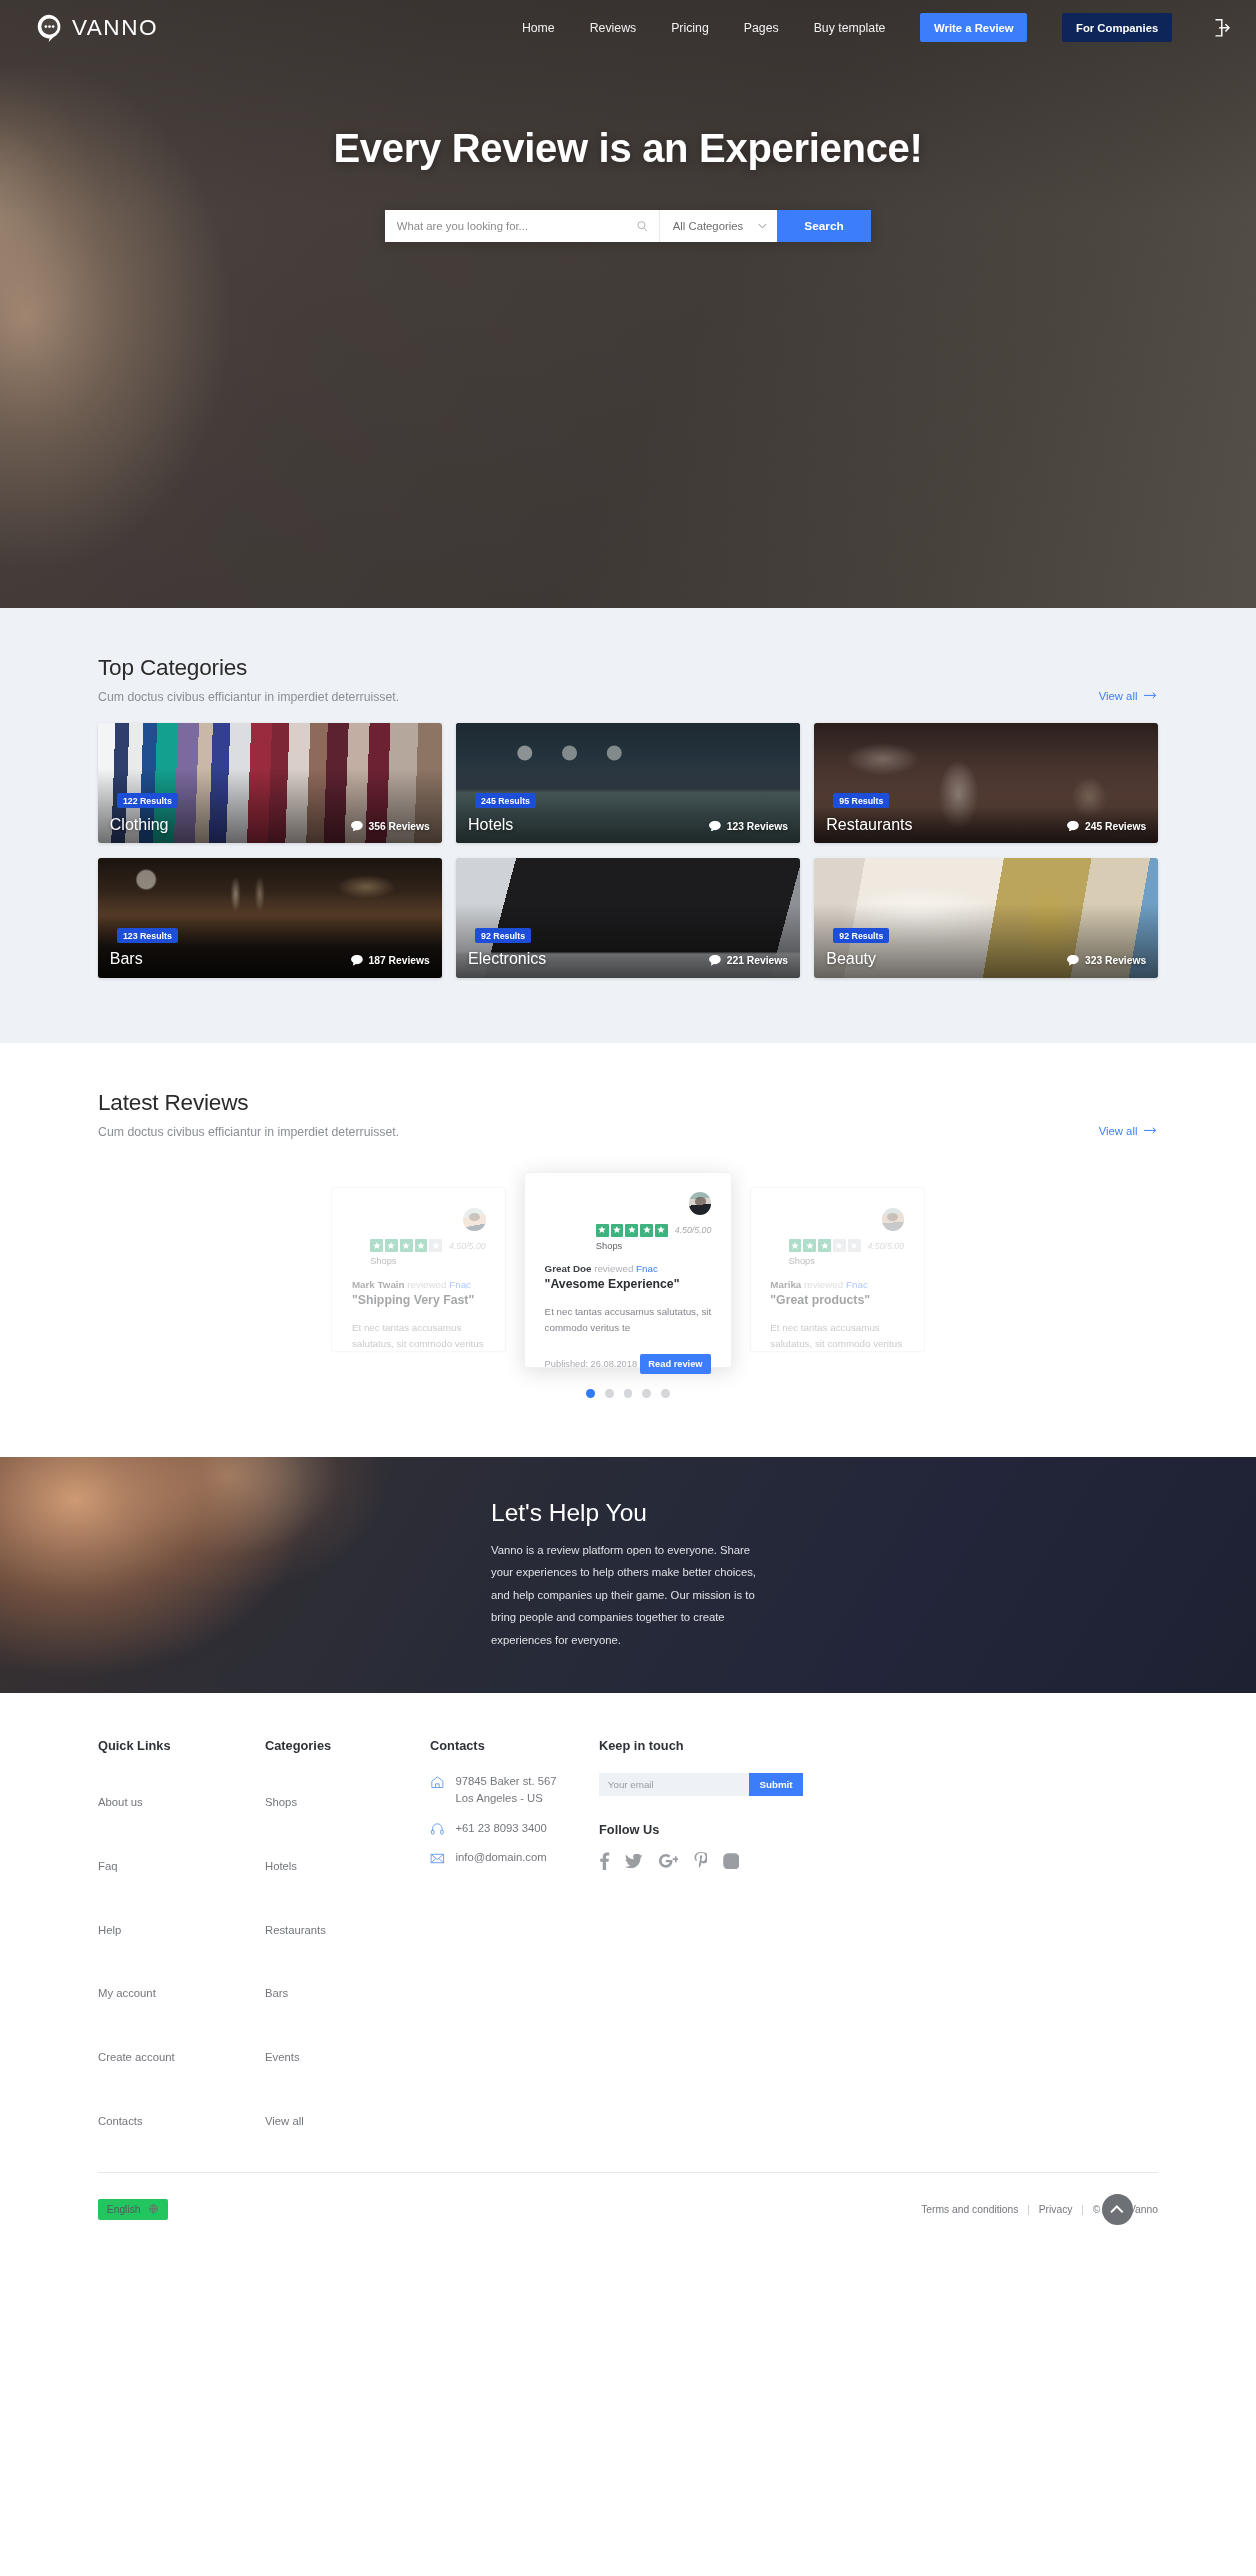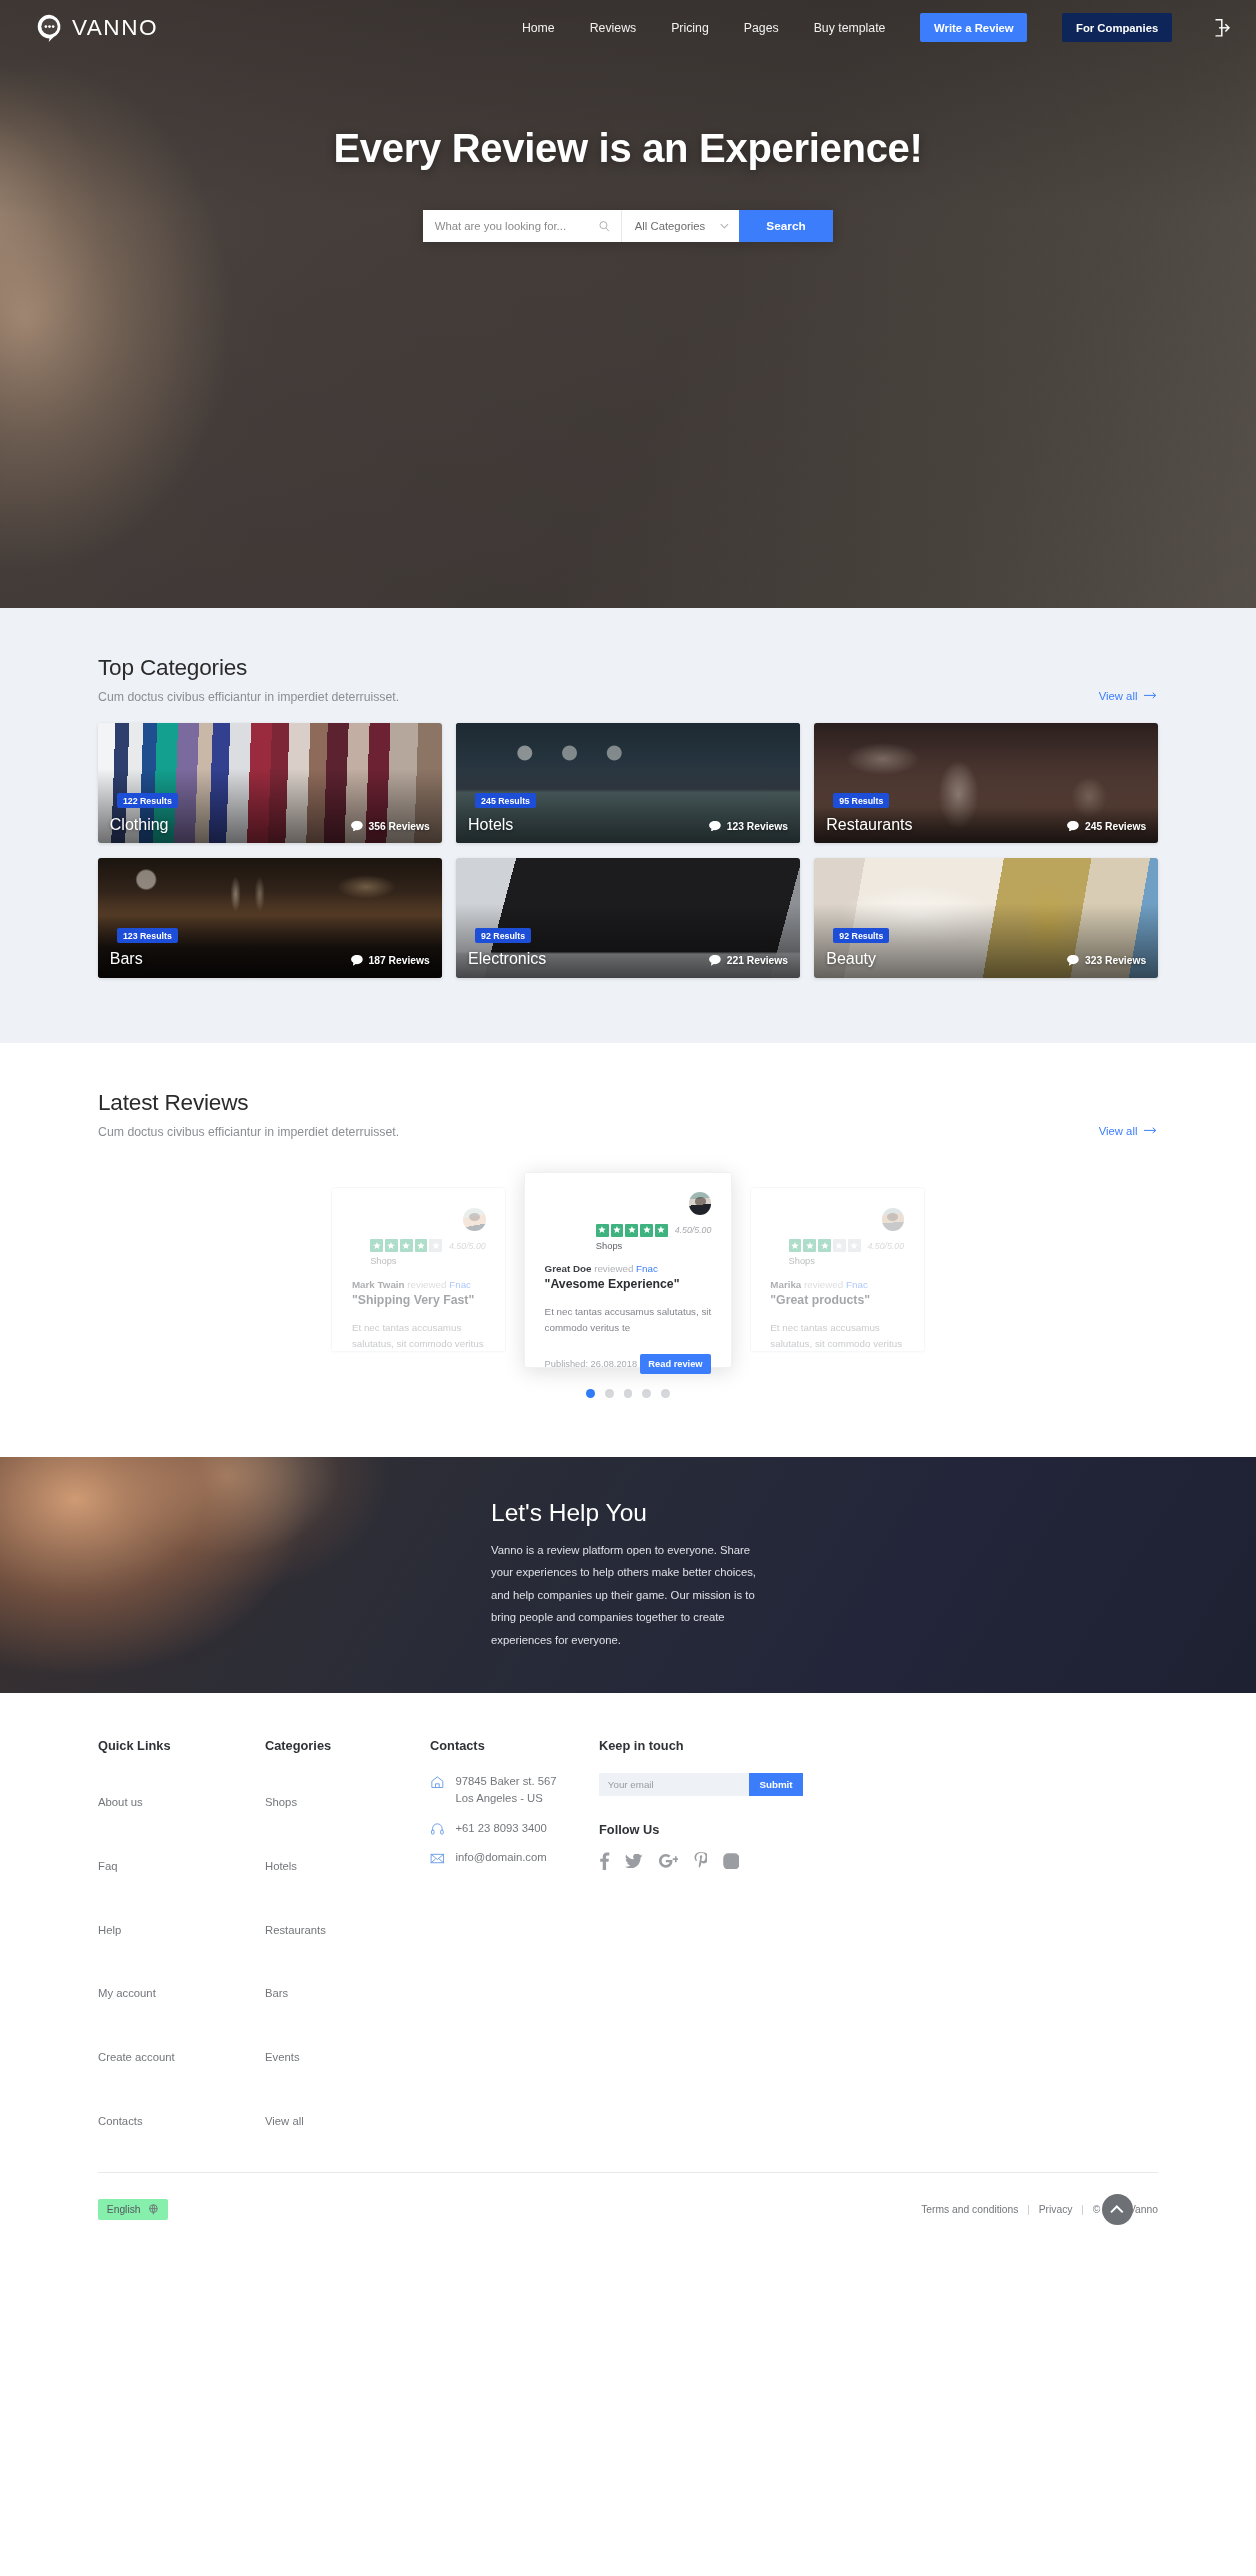--- a/index.html
+++ b/index.html
@@ -65,21 +65,21 @@
   .hero-title {
     color: #fff; font-size: 40px; font-weight: 700; letter-spacing: -0.3px;
     text-shadow: 0 2px 9.8px rgba(0,0,0,0.35);
   }
   .hero-sub {
     color: #f0f0f0; font-size: 15px; margin-top: 13.7px; font-weight: 400;
     text-shadow: 0 1px 5.9px rgba(0,0,0,0.3);
   }
   .search-bar {
     margin: 39px auto 0;
-    width: 410px; height: 32px;
+    width: 486px; height: 32px;
     display: flex; align-items: stretch;
     box-shadow: 0 2px 13.7px rgba(0,0,0,0.18);
   }
   .search-field {
     flex: 1 1 auto; background: #fff; display: flex; align-items: center;
     padding: 0 9.8px 0 11.8px;
   }
   .search-input {
     border: none; outline: none; flex: 1;
     font-family: "Liberation Sans", sans-serif; font-size: 11.3px; color: #444;
@@ -309,21 +309,21 @@
   }
   .follow-h { font-size: 12.8px; font-weight: 700; color: #2f3237; margin-bottom: 14.7px; }
   .socials { display: flex; gap: 15.7px; align-items: center; }
   .socials svg { fill: #9a9da2; display: block; }
 
   .foot-divider { height: 1px; background: #e6e8ea; margin: 37px 0 0; }
   .foot-bottom {
     display: flex; align-items: center; padding: 25.5px 0 29px;
   }
   .lang {
-    background: #86efac; font-size: 10.3px; color: #55585d;
+    background: #22c55e; font-size: 10.3px; color: #55585d;
     padding: 4.9px 8.8px; display: inline-flex; align-items: center; gap: 7.9px;
     border-radius: 2px;
   }
   .globe { width: 10.8px; height: 10.8px; }
   .legal { margin-left: auto; display: flex; align-items: center; gap: 8.8px; }
   .legal span, .legal a { font-size: 10.3px; color: #73767b; }
   .legal .sep { color: #c6c9cc; }
   .totop {
     position: absolute; right: 25.5px;
     width: 31px; height: 31px; border-radius: 50%;

